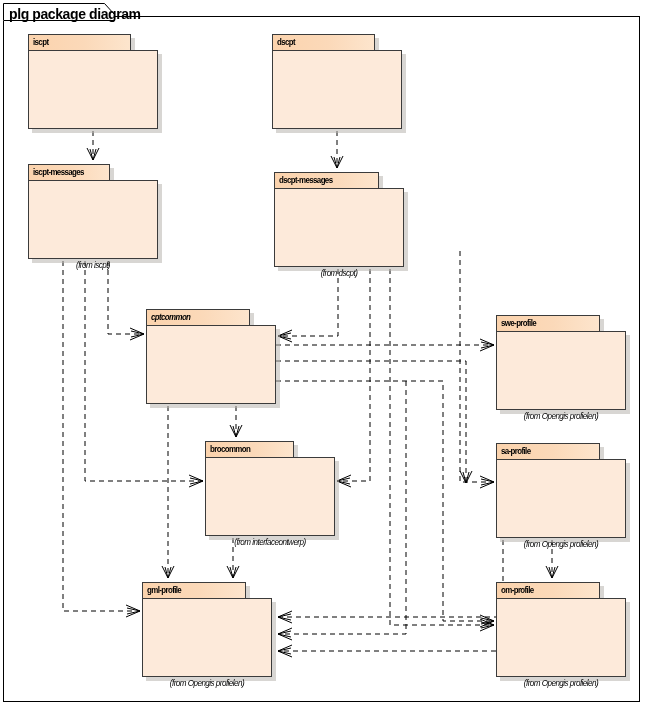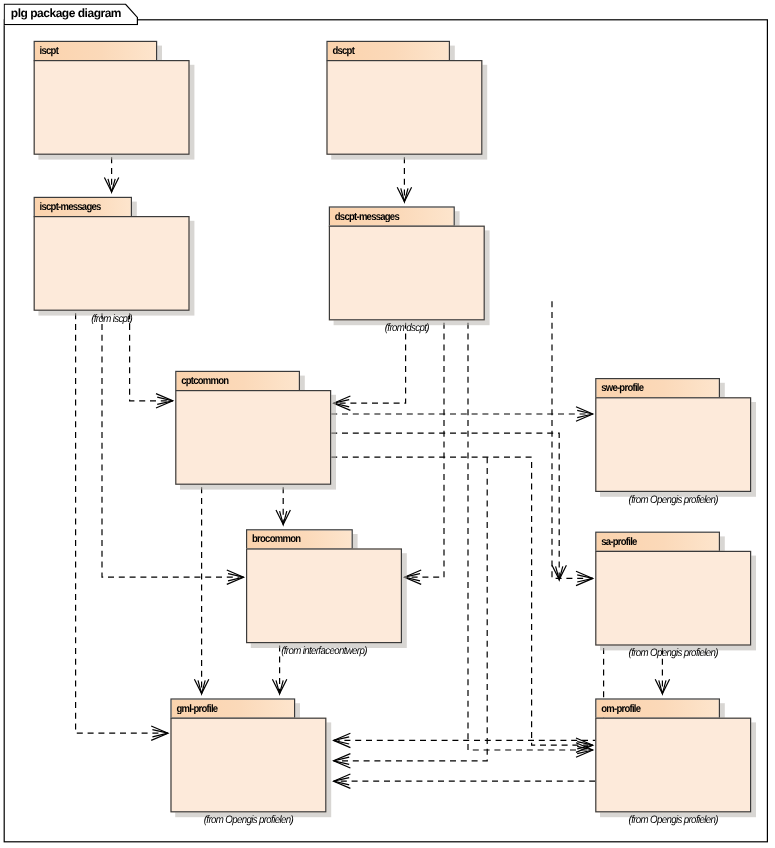--- a/index.html
+++ b/index.html
@@ -42,21 +42,21 @@
     position: absolute;
     left: 0;
     top: 0;
     width: 112px;
     height: 18px;
   }
   #frame-tab .tab-label {
     position: absolute;
     left: 6px;
     top: 3px;
-    font-size: 10px;
+    font-size: 14px;
     font-weight: bold;
     color: #000;
     white-space: nowrap;
     letter-spacing: -0.4px;
   }
 
   
   .pkg {
     position: absolute;
   }
@@ -294,21 +294,21 @@
         <div class="pkg-from" style="left: 0px; top: 96px; width: 130px;">(from iscpt)</div>
       </div>
       <div class="pkg" style="left: 274px; top: 172px; width: 130px; height: 95px;">
         <div class="pkg-shadow" style="left: 4px; top: 20px; width: 130px; height: 79px;"></div>
         <div class="pkg-tab-shadow" style="left: 105px;"></div>
         <div class="pkg-tab" style="width: 105px;"></div>
         <div class="pkg-body" style="width: 130px; height: 79px;"></div>
         <div class="pkg-name">dscpt-messages</div>
         <div class="pkg-from" style="left: 0px; top: 96px; width: 130px;">(from dscpt)</div>
       </div>
-      <div class="pkg" style="left: 146px; top: 309px; width: 130px; height: 79px;">
+      <div class="pkg" style="left: 146px; top: 309px; width: 130px; height: 79px; font-style: italic;">
         <div class="pkg-shadow" style="left: 4px; top: 20px; width: 130px; height: 79px;"></div>
         <div class="pkg-tab-shadow" style="left: 104px;"></div>
         <div class="pkg-tab" style="width: 104px;"></div>
         <div class="pkg-body" style="width: 130px; height: 79px;"></div>
         <div class="pkg-name">cptcommon</div>
       </div>
       <div class="pkg" style="left: 496px; top: 315px; width: 130px; height: 96px;">
         <div class="pkg-shadow" style="left: 4px; top: 20px; width: 130px; height: 79px;"></div>
         <div class="pkg-tab-shadow" style="left: 104px;"></div>
         <div class="pkg-tab" style="width: 104px;"></div>

